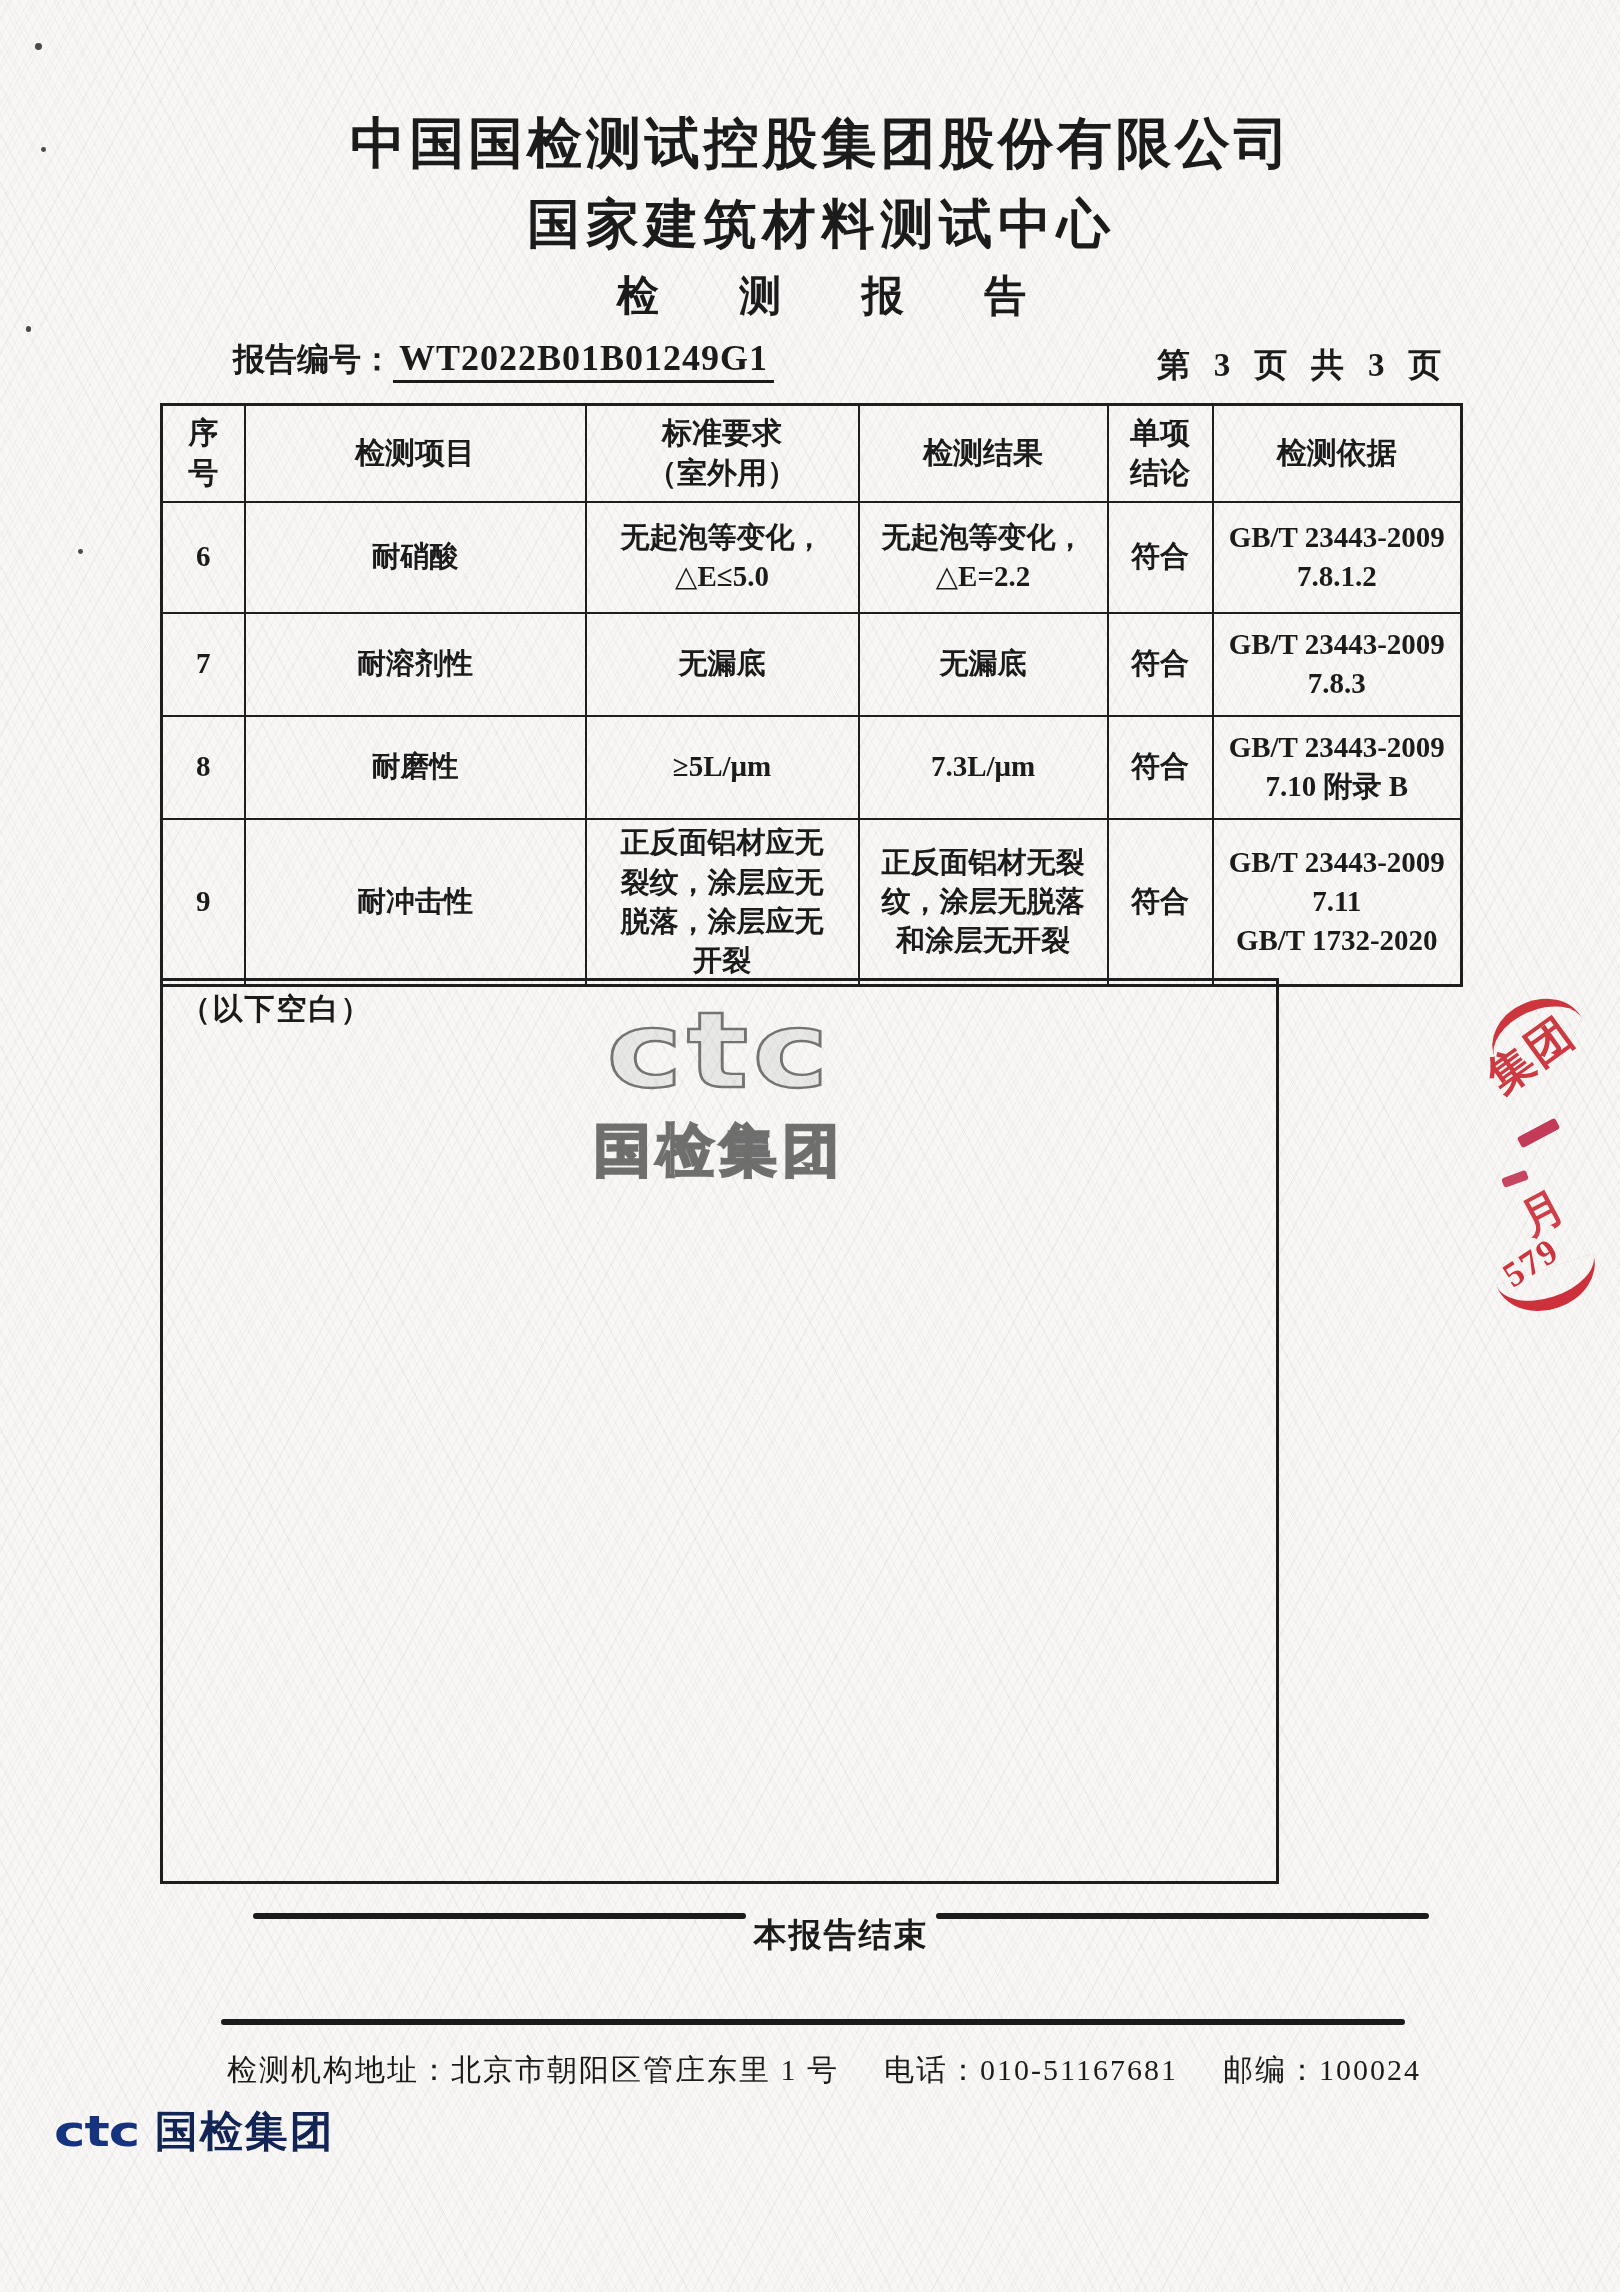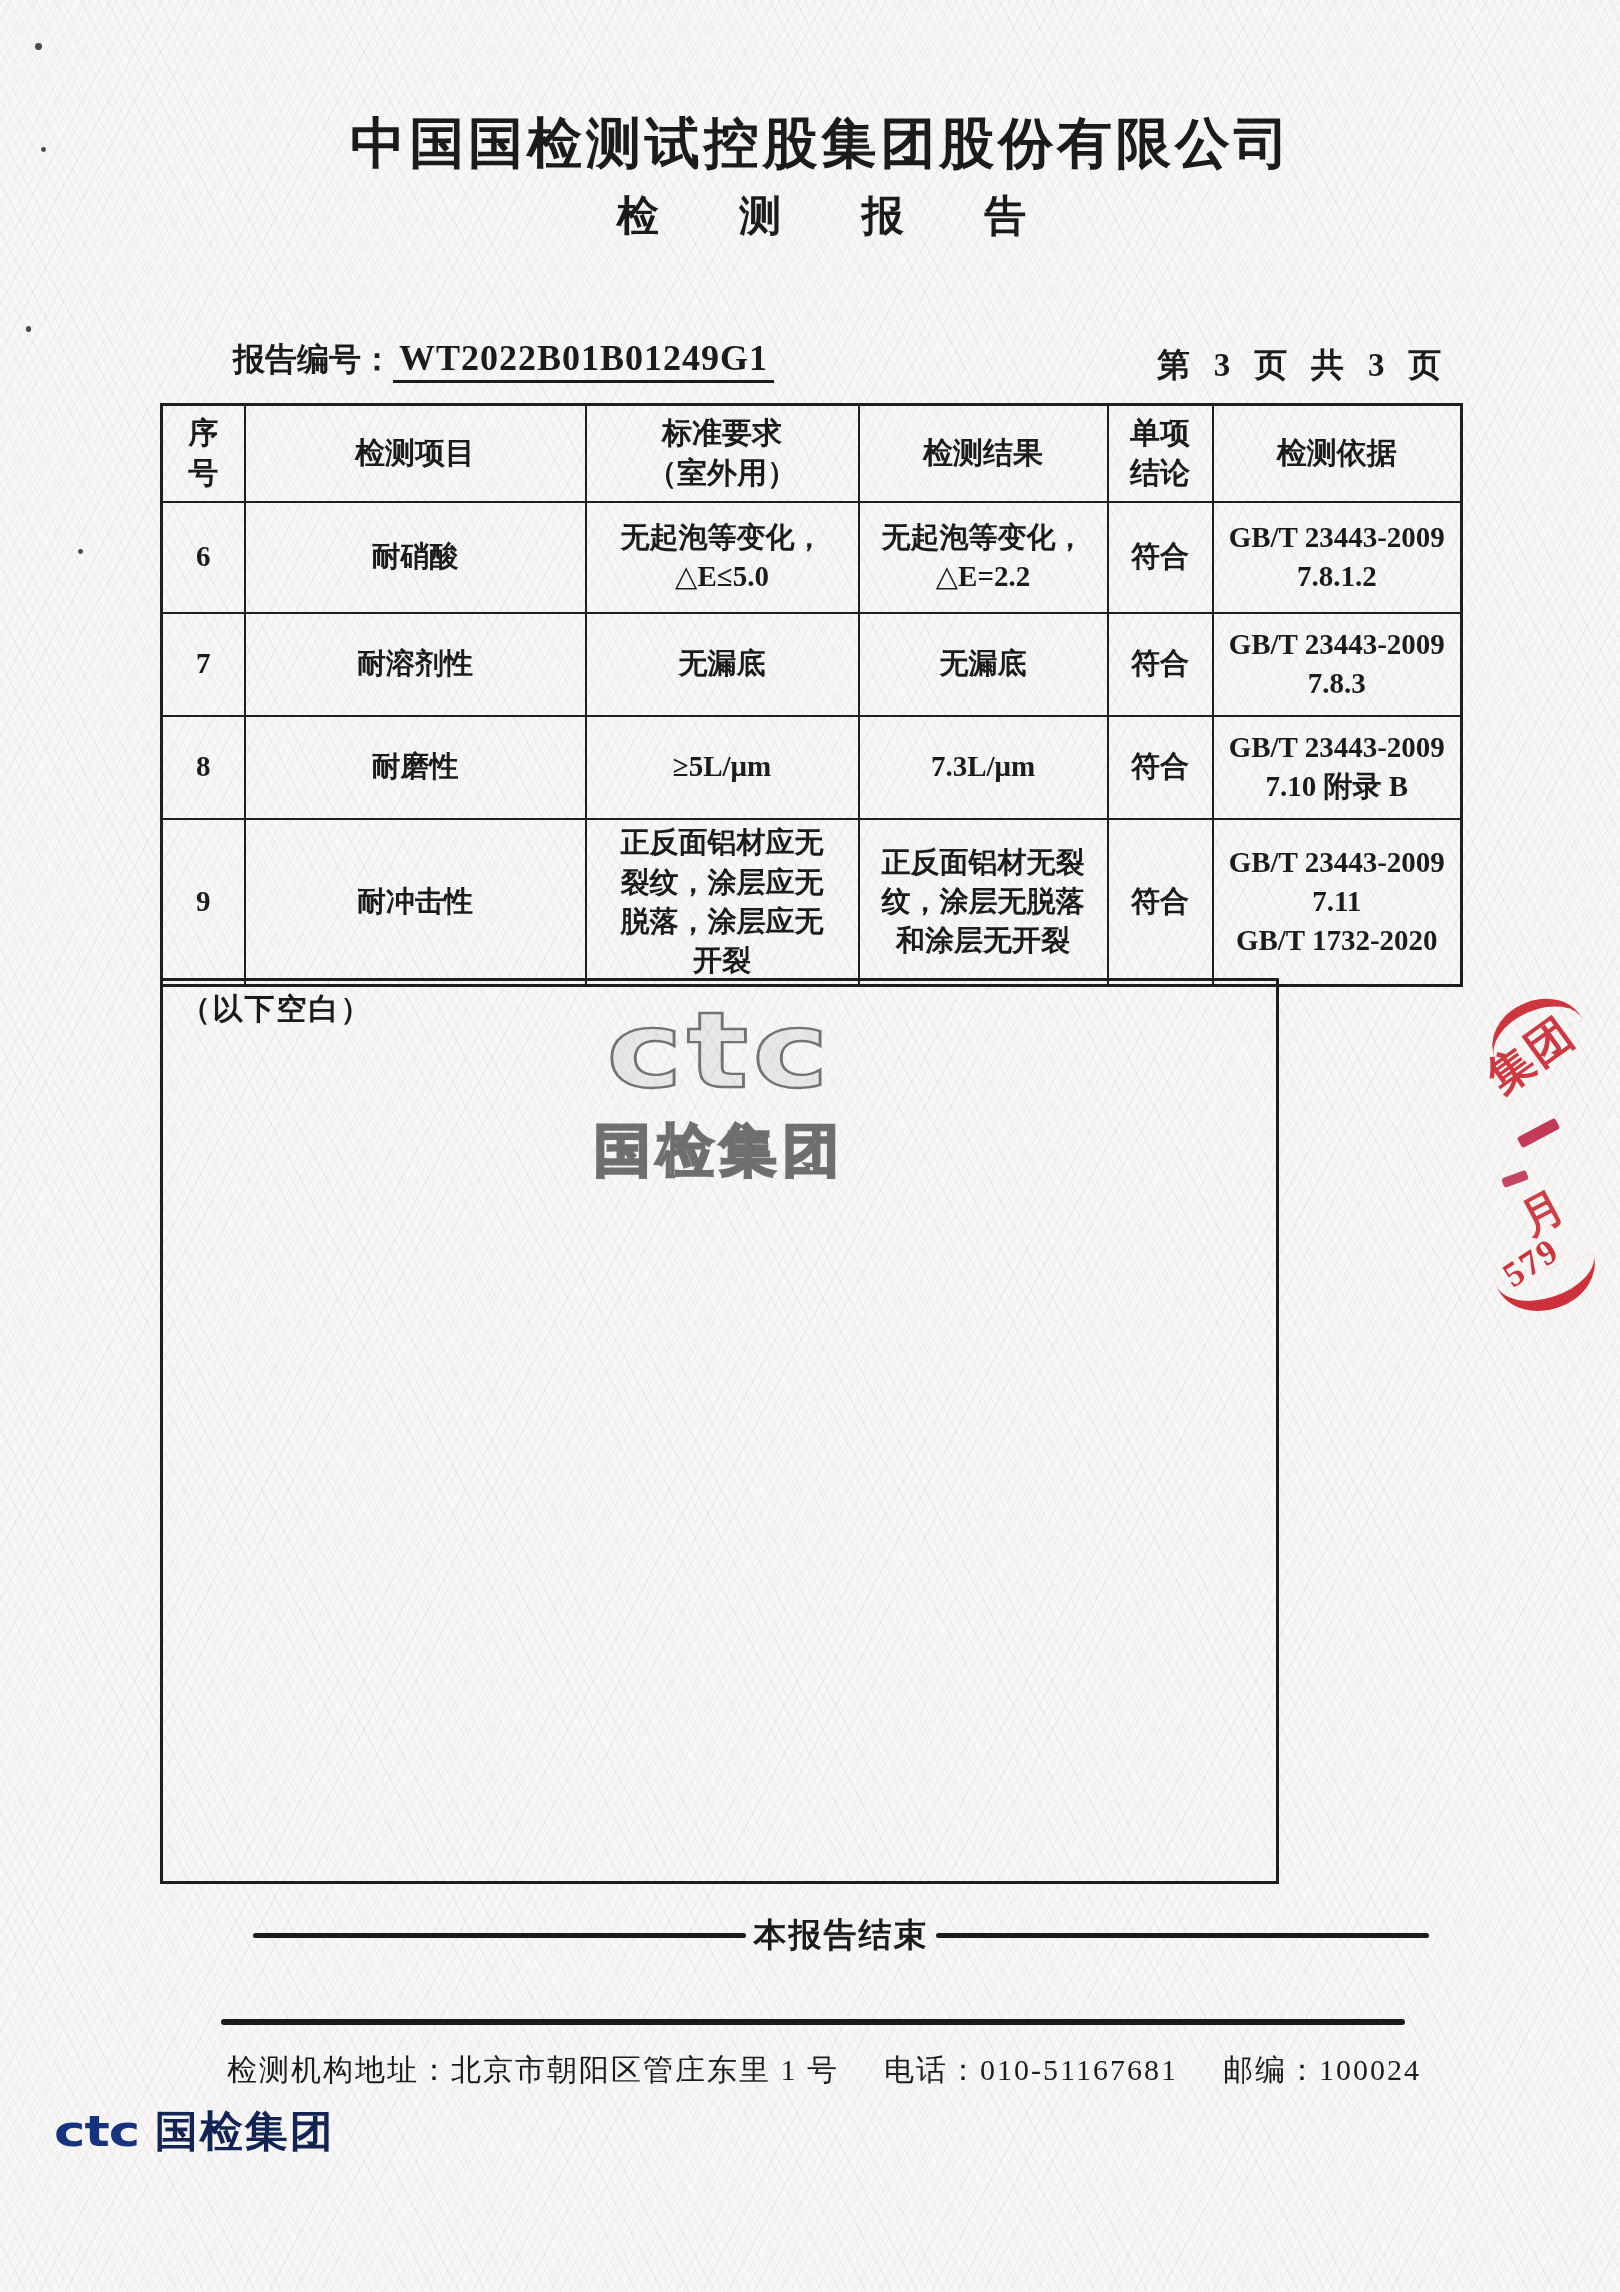--- a/index.html
+++ b/index.html
@@ -57,21 +57,21 @@
   .wm-caption{
     font-size:57px;font-weight:800;letter-spacing:5.9px;margin-top:-5.9px;
     color:rgba(120,120,120,0.10);-webkit-text-stroke:2.5px rgba(70,70,70,0.75);
   }
   .remark-row{
     position:absolute;left:0;right:0;top:796px;bottom:0;
     border-top:3.9px solid #1e1e1e;
   }
   .remark-text{margin:27.4px 0 0 17.6px;font-size:30px;font-weight:700;letter-spacing:2.9px;}
   
-  .end-divider{position:absolute;left:253px;top:1913px;width:1176px;display:flex;align-items:center;}
+  .end-divider{position:absolute;left:253px;top:1913px;width:1176px;display:flex;}
   .end-divider .rule{flex:1;height:5.9px;background:#1b1b1b;border-radius:2.9px;}
   .end-text{padding:0 7.8px;font-size:33px;font-weight:700;letter-spacing:2px;white-space:nowrap;}
   
   .footer-rule{position:absolute;left:221px;top:2019px;width:1184px;height:5.9px;background:#1b1b1b;border-radius:2.9px;}
   .footer-line{position:absolute;left:227px;top:2050px;font-size:30px;font-weight:400;letter-spacing:2px;white-space:nowrap;}
   .footer-line .gap{display:inline-block;width:45px;}
   .footer-logo{position:absolute;left:54px;top:2105px;display:flex;align-items:center;}
   .footer-logo .logo-ctc{
     font-family:"DejaVu Sans","Liberation Sans",sans-serif;
     font-size:53px;font-weight:900;letter-spacing:-1px;color:#16337f;
@@ -111,20 +111,21 @@
 
 <div class="page">
 
   <div class="speck speck-1"></div>
   <div class="speck speck-2"></div>
   <div class="speck speck-3"></div>
   <div class="speck speck-4"></div>
 
   <div class="header-block">
     <div class="company-title ink">中国国检测试控股集团股份有限公司</div>
+    <div class="center-name ink">国家建筑材料测试中心</div>
     <div class="doc-title ink">检 测 报 告</div>
   </div>
 
   <div class="report-line">
     <span>报告编号：</span><span class="report-no">WT2022B01B01249G1</span>
   </div>
   <div class="page-info">第 3 页 共 3 页</div>
 
   <table class="report-table">
     <colgroup>

